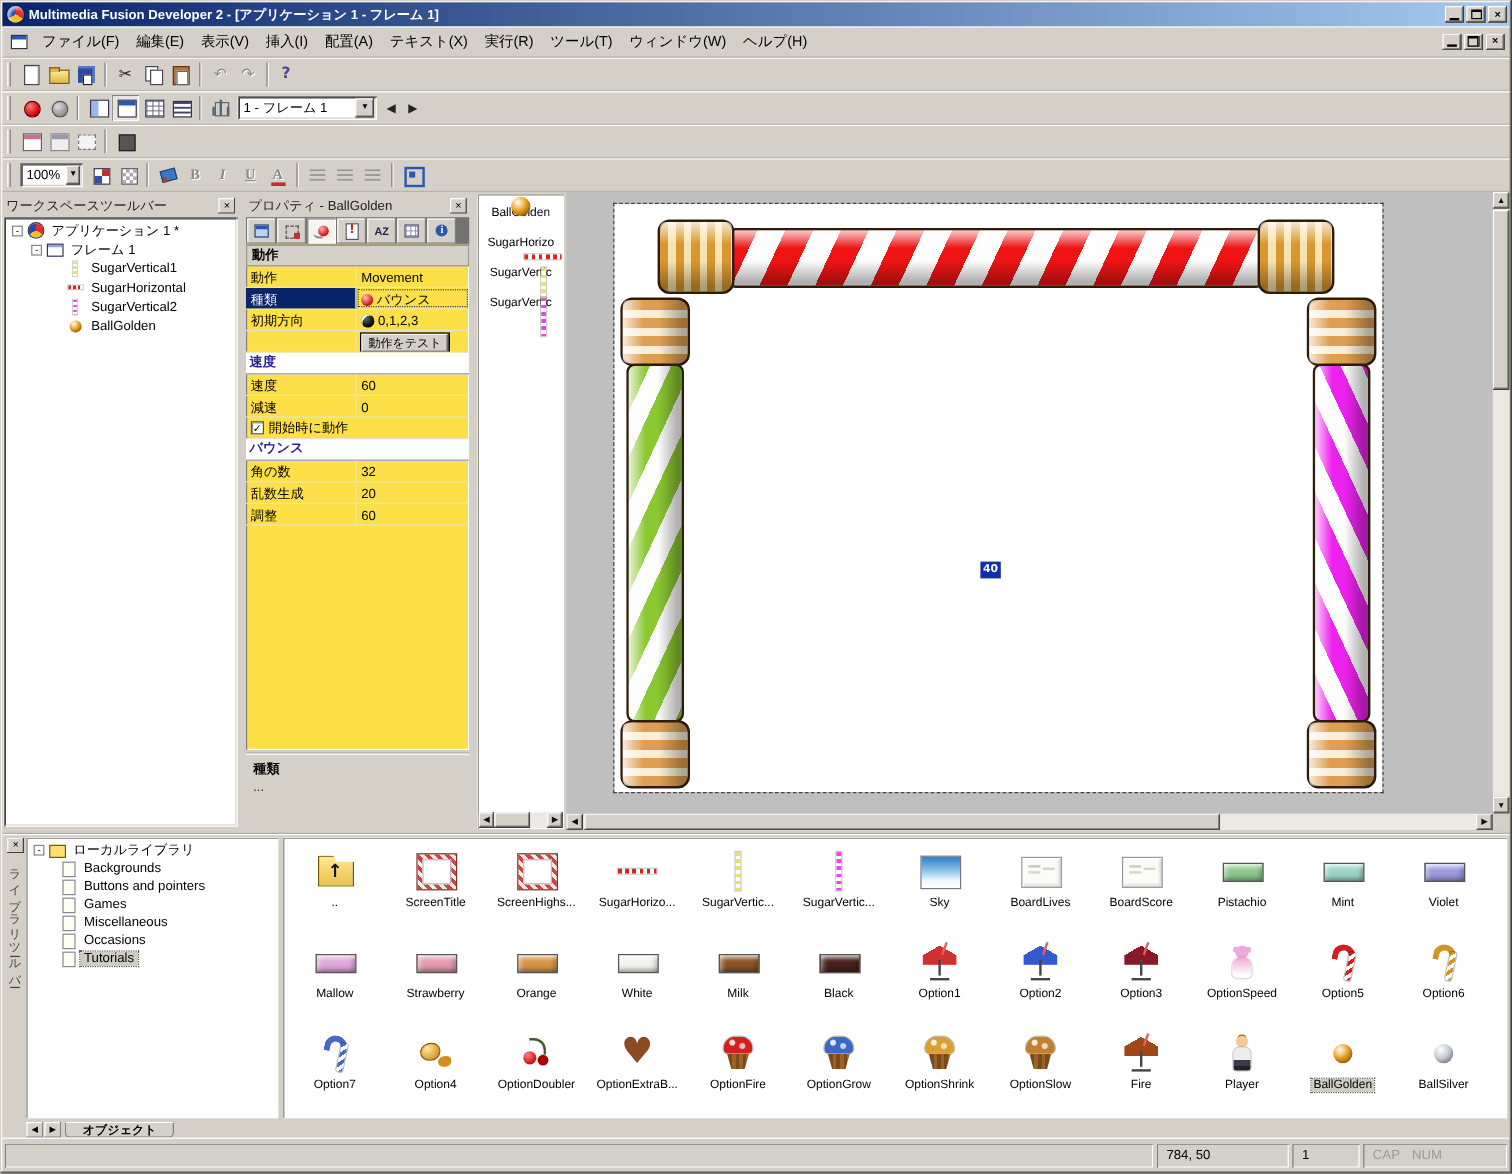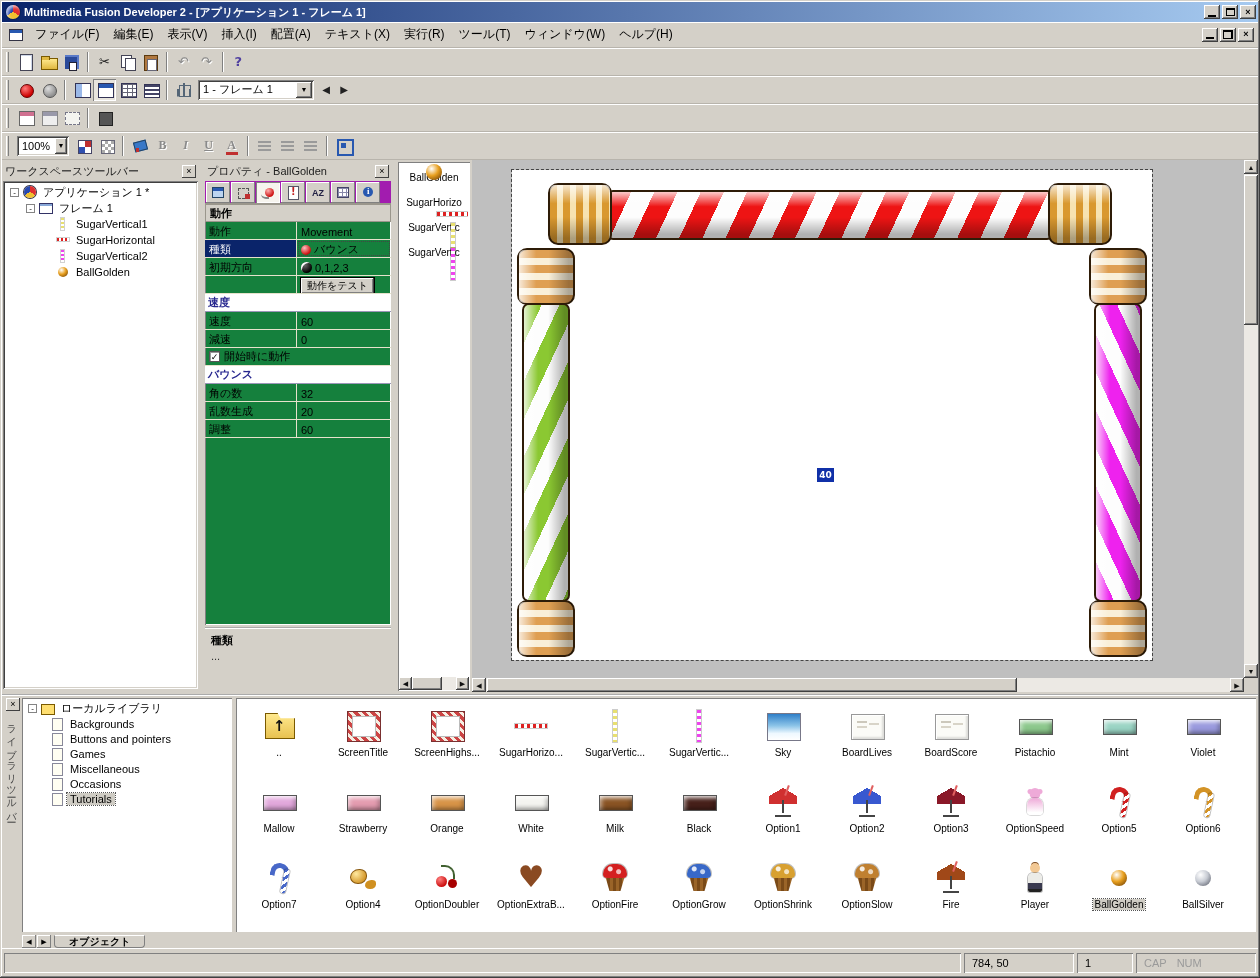--- a/index.html
+++ b/index.html
@@ -104,38 +104,38 @@
   .tlabel.sel-inactive{background:#cfccc4;outline:1px dotted #555;}
   .mico{position:relative;width:14px;height:14px;flex:none;margin-right:3px;}
   .mico.i-app::before{content:"";position:absolute;inset:1px;border-radius:50%;background:conic-gradient(#e03030 0 120deg,#f0c030 0 240deg,#2848b0 0);box-shadow:0 0 0 1px #334;}
   .mico.i-frame::before{content:"";position:absolute;left:0;top:2px;width:12px;height:9px;background:#fff;border:1px solid #336;box-shadow:inset 0 2px 0 #88a8d8;}
   .mico.i-ball::before{content:"";position:absolute;inset:2px;border-radius:50%;background:radial-gradient(circle at 35% 30%,#fff,var(--c1,#e8a020) 45%,var(--c2,#6a3a00) 95%);}
   .mico.i-vline::before{content:"";position:absolute;left:5px;top:1px;width:3px;height:12px;background:repeating-linear-gradient(180deg,var(--c1,#dd2) 0 2px,#fff 2px 4px);box-shadow:0 0 0 1px rgba(0,0,0,.18);}
   .mico.i-hline::before{content:"";position:absolute;left:1px;top:5px;width:12px;height:3px;background:repeating-linear-gradient(90deg,var(--c1,#d22) 0 2px,#fff 2px 4px);box-shadow:0 0 0 1px rgba(0,0,0,.18);}
   .mico.i-folder::before{content:"";position:absolute;left:0;top:2px;width:12px;height:9px;background:#ffdf70;border:1px solid #7a5a00;}
   .mico.i-item::before{content:"";position:absolute;left:2px;top:1px;width:9px;height:11px;background:#fffef2;border:1px solid #889;}
   
-  .prop-tabs{position:absolute;left:1px;right:1px;top:19px;height:23px;background:#a21caf;display:flex;align-items:flex-start;padding:1px 1px 0;border-bottom:1px solid #9a968c;}
+  .prop-tabs{position:absolute;left:1px;right:1px;top:19px;height:23px;background:#737373;display:flex;align-items:flex-start;padding:1px 1px 0;border-bottom:1px solid #9a968c;}
   .ptab{width:24px;height:21px;background:#d4d0c8;border:0;padding:0;display:flex;align-items:center;justify-content:center;flex:none;
     box-shadow:inset -1px -1px #808080,inset 1px 1px #fff;margin-right:1px;}
   .ptab.active{background:#f6f4ee;box-shadow:inset 1px 1px #808080,inset -1px -1px #fff;}
   .pt{position:relative;width:14px;height:13px;display:inline-block;}
   .pt-win::before{content:"";position:absolute;inset:1px;background:#bcd4f0;border:1px solid #246;box-shadow:inset 0 3px 0 #2858b0;}
   .pt-size::before{content:"";position:absolute;left:2px;top:2px;width:9px;height:9px;border:1px dashed #555;}
   .pt-size::after{content:"";position:absolute;right:0;bottom:0;width:5px;height:5px;background:#c03030;}
   .pt-move::before{content:"";position:absolute;left:4px;top:2px;width:9px;height:9px;border-radius:50%;background:radial-gradient(circle at 35% 30%,#ffb0b0,#cc1010 70%);}
   .pt-move::after{content:"";position:absolute;left:0;top:8px;width:8px;height:3px;border-bottom:2px solid #888;border-radius:0 0 0 6px;}
   .pt-run::before{content:"";position:absolute;left:2px;top:0;width:9px;height:12px;background:#fff;border:1px solid #556;}
   .pt-run::after{content:"!";position:absolute;left:5px;top:0;font:bold 10px "DejaVu Sans",sans-serif;color:#c02020;}
   .pt-az{font:bold 9px "Liberation Sans",sans-serif;color:#224;}
   .pt-grid::before{content:"";position:absolute;inset:1px;border:1px solid #446;
     background:linear-gradient(#88a 1px,transparent 1px) 0 0/100% 4px,linear-gradient(90deg,#88a 1px,transparent 1px) 0 0/4px 100%,#fff;}
   .pt-about::before{content:"";position:absolute;left:2px;top:1px;width:10px;height:10px;border-radius:50%;background:#2858b0;}
   .pt-about::after{content:"i";position:absolute;left:6px;top:0px;font:bold 9px "Liberation Serif",serif;color:#fff;}
-  .prop-body{position:absolute;left:1px;right:1px;top:42px;bottom:66px;background:#15803d;overflow:hidden;
+  .prop-body{position:absolute;left:1px;right:1px;top:42px;bottom:66px;background:#fde047;overflow:hidden;
     box-shadow:inset 1px 1px #808080,inset -1px -1px #fff;}
   .pg-sec1{height:18px;line-height:17px;background:#d4d0c8;border:1px solid #9a968c;font-weight:bold;padding-left:4px;}
   .pg-sec2{height:18px;line-height:17px;color:#26268e;font-weight:bold;border-bottom:1px solid #9a96b8;padding-left:3px;background:#fff;}
   .pg-row{display:flex;height:18px;border-bottom:1px solid #e6e2cc;align-items:stretch;}
   .pg-l{width:92px;border-right:1px solid #e6e2cc;padding:2px 0 0 4px;white-space:nowrap;overflow:hidden;}
   .pg-l.pg-sel{background:#0a246a;color:#fff;}
   .pg-v{flex:1;padding:2px 0 0 4px;display:flex;align-items:center;gap:3px;white-space:nowrap;overflow:hidden;}
   .pg-v.focus{outline:1px dotted #444;outline-offset:-2px;}
   .pv-bounce{width:10px;height:10px;border-radius:50%;flex:none;background:radial-gradient(circle at 35% 30%,#ffc0c0,#d01818 65%,#700);}
   .pv-dir{width:11px;height:11px;border-radius:50%;flex:none;background:radial-gradient(circle at 35% 30%,#666,#000 70%);box-shadow:inset 2px 2px 0 -1px #fff;}

